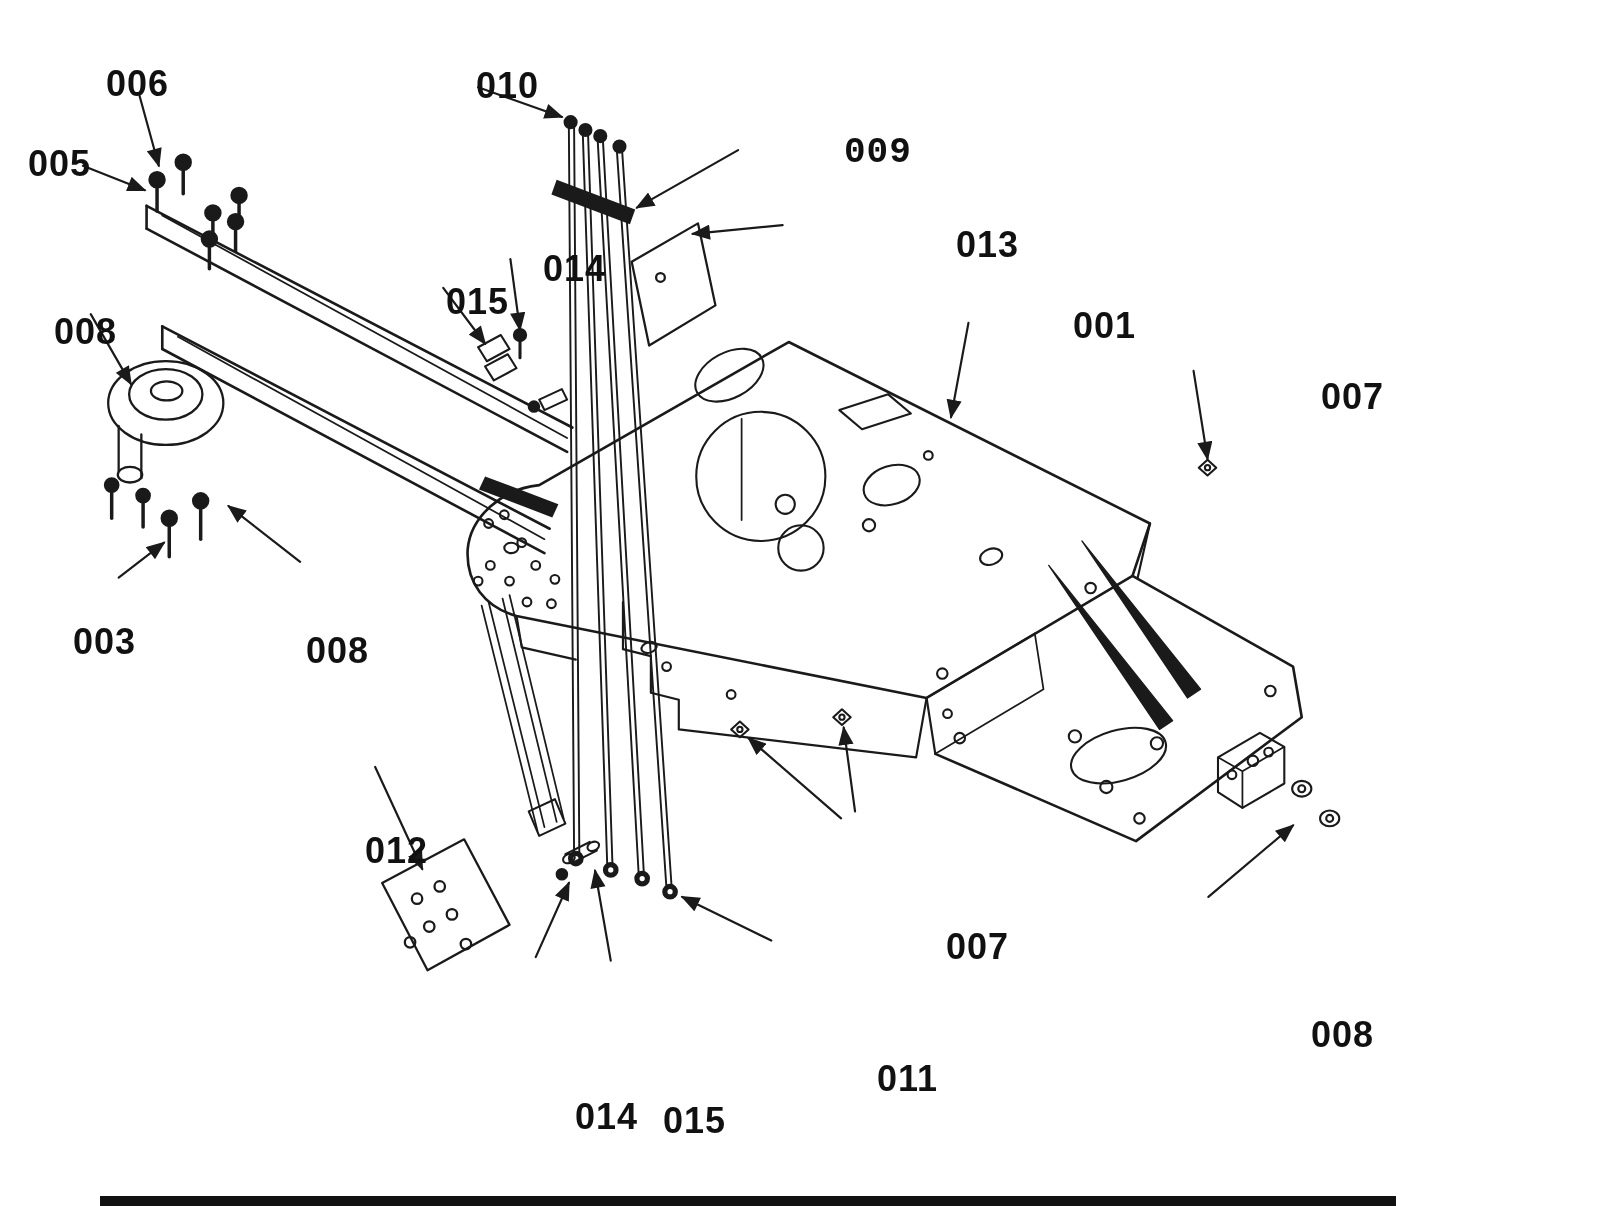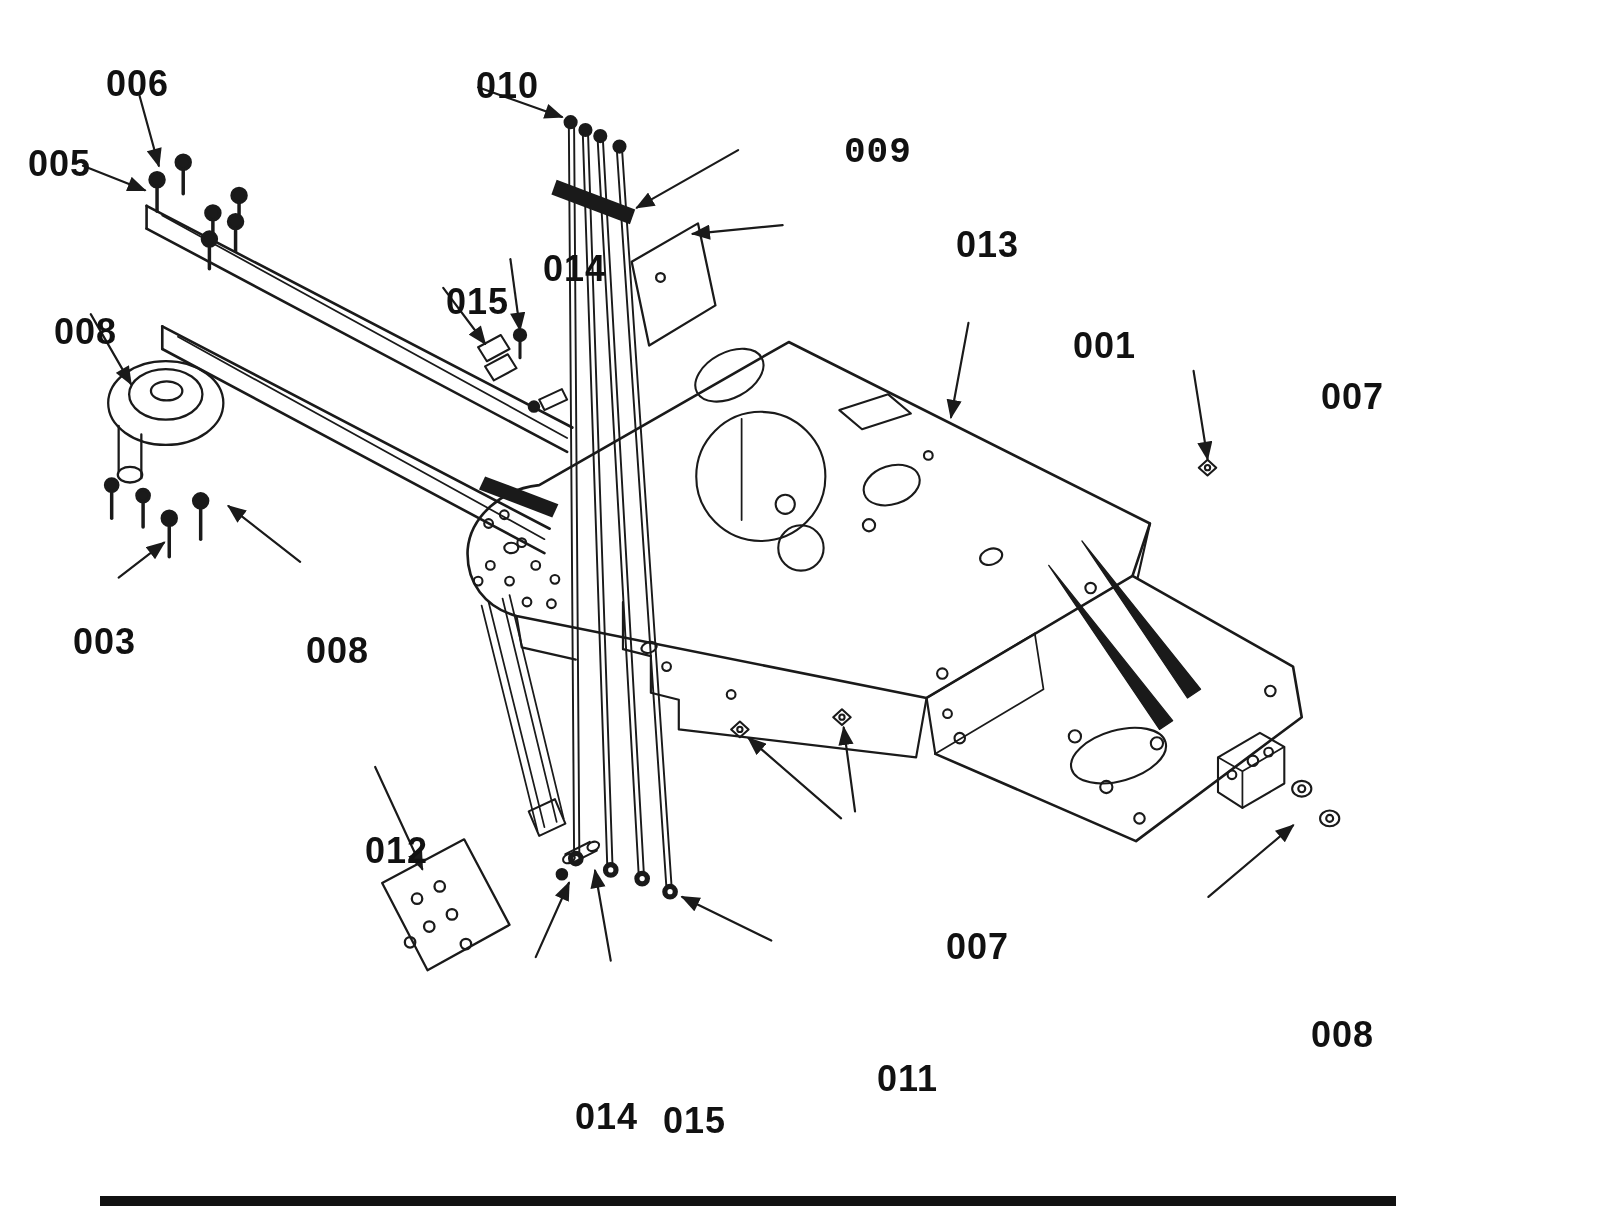--- a/index.html
+++ b/index.html
@@ -255,21 +255,21 @@
   </svg>
 
   <div class="callout" style="left:106px;  top:66px;">006</div>
   <div class="callout" style="left:28px;   top:146px;">005</div>
   <div class="callout" style="left:476px;  top:68px;">010</div>
   <div class="callout" style="left:844px;  top:135px;font-family:Liberation Mono, monospace;">009</div>
   <div class="callout" style="left:944px;  top:227px;margin-left:12px;">013</div>
   <div class="callout" style="left:543px;  top:251px;">014</div>
   <div class="callout" style="left:446px;  top:284px;">015</div>
   <div class="callout" style="left:54px;   top:314px;">008</div>
-  <div class="callout" style="left:1073px; top:328px;">001</div>
+  <div class="callout" style="left:1073px; top:308px;">001</div>
   <div class="callout" style="left:1321px; top:379px;">007</div>
   <div class="callout" style="left:73px;   top:624px;">003</div>
   <div class="callout" style="left:306px;  top:633px;">008</div>
   <div class="callout" style="left:365px;  top:833px;">012</div>
   <div class="callout" style="left:946px;  top:929px;">007</div>
   <div class="callout" style="left:877px;  top:1061px;">011</div>
   <div class="callout" style="left:1311px; top:1017px;text-align:center;">008</div>
   <div class="callout" style="left:575px;  top:1099px;">014</div>
   <div class="callout" style="left:663px;  top:1103px;">015</div>
 

